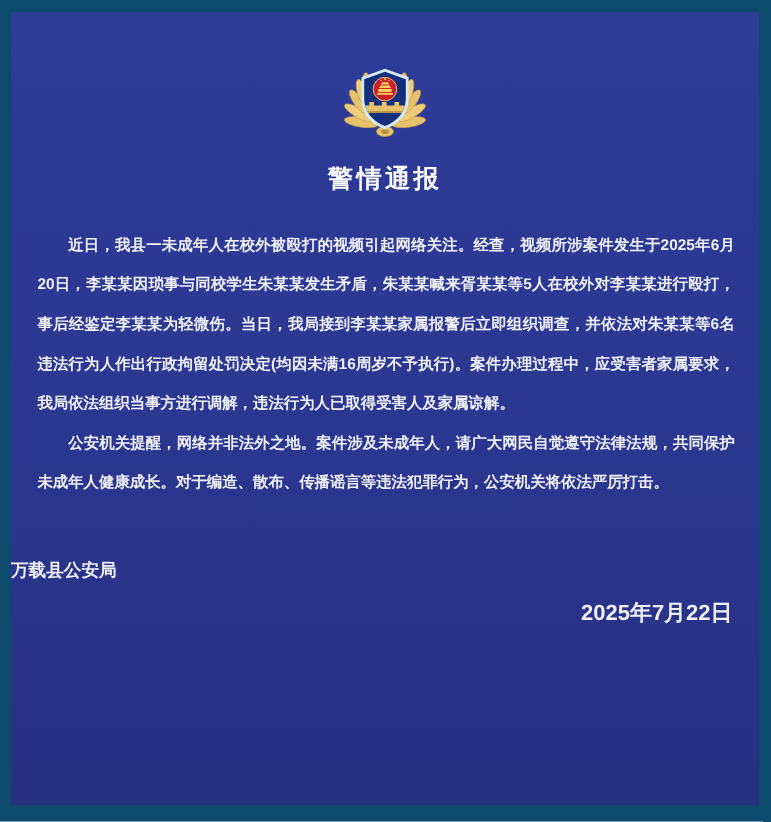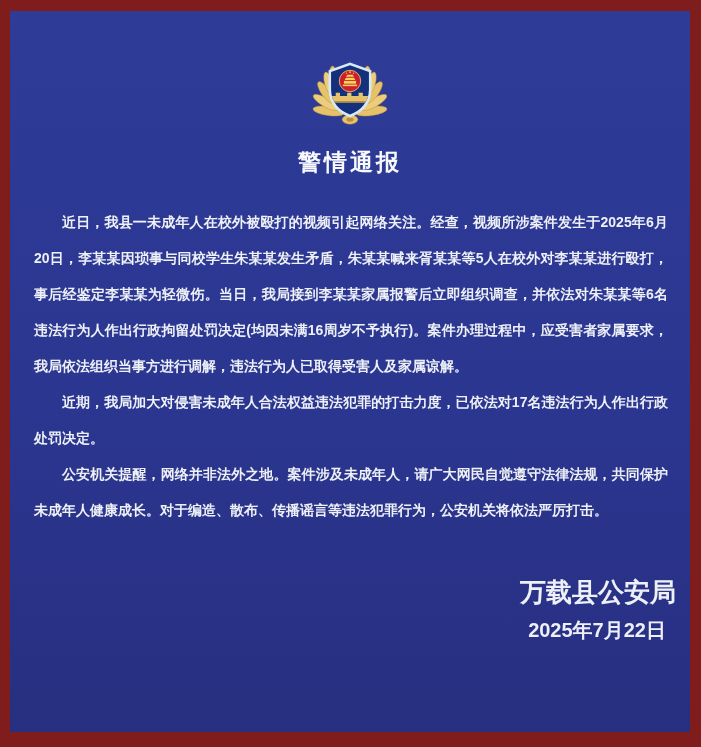--- a/index.html
+++ b/index.html
@@ -5,21 +5,21 @@
   html, body {
     margin: 0;
     padding: 0;
     background: #ffffff;
     font-family: "Liberation Sans", "DejaVu Sans", sans-serif;
   }
   .stage {
     position: relative;
     width: 701px;
     height: 747px;
-    background: #7f1d1d;
+    background: #0c4a6e;
     overflow: hidden;
   }
   .panel {
     position: absolute;
     left: 10px;
     top: 11px;
     width: 680px;
     height: 721px;
     background: linear-gradient(180deg, #2e3c98 0%, #2b3690 55%, #272f80 100%);
     color: #eef1f6;
@@ -47,22 +47,22 @@
     text-align: justify;
     color: #edf0f6;
   }
   .body-text p {
     margin: 0;
     text-indent: 2em;
   }
   .signature {
     margin-top: 50px;
     padding-right: 14px;
-    text-align: right;
-    font-size: 26px;
+    text-align: left;
+    font-size: 16px;
     font-weight: 600;
     line-height: 28px;
     color: #edf0f6;
   }
   .date {
     margin-top: 10px;
     padding-right: 24px;
     text-align: right;
     font-size: 20px;
     font-weight: 600;
@@ -114,21 +114,20 @@
         <path d="M52.5 40.5 L67.5 40.5 L65.6 37.3 L54.4 37.3 Z" fill="#f7d158"></path>
         <rect x="51.5" y="41.8" width="17" height="4" fill="#f7d158"></rect>
         <rect x="50" y="47" width="20" height="2.2" fill="#f7d158"></rect>
       </svg>
     </div>
 
     <div class="title">警情通报</div>
 
     <div class="body-text">
       <p>近日，我县一未成年人在校外被殴打的视频引起网络关注。经查，视频所涉案件发生于2025年6月20日，李某某因琐事与同校学生朱某某发生矛盾，朱某某喊来胥某某等5人在校外对李某某进行殴打，事后经鉴定李某某为轻微伤。当日，我局接到李某某家属报警后立即组织调查，并依法对朱某某等6名违法行为人作出行政拘留处罚决定(均因未满16周岁不予执行)。案件办理过程中，应受害者家属要求，我局依法组织当事方进行调解，违法行为人已取得受害人及家属谅解。</p>
-      <p>近期，我局加大对侵害未成年人合法权益违法犯罪的打击力度，已依法对17名违法行为人作出行政处罚决定。</p>
       <p>公安机关提醒，网络并非法外之地。案件涉及未成年人，请广大网民自觉遵守法律法规，共同保护未成年人健康成长。对于编造、散布、传播谣言等违法犯罪行为，公安机关将依法严厉打击。</p>
     </div>
 
     <div class="signature">万载县公安局</div>
     <div class="date">2025年7月22日</div>
 
   </div>
 </div>
 
 </body></html>

